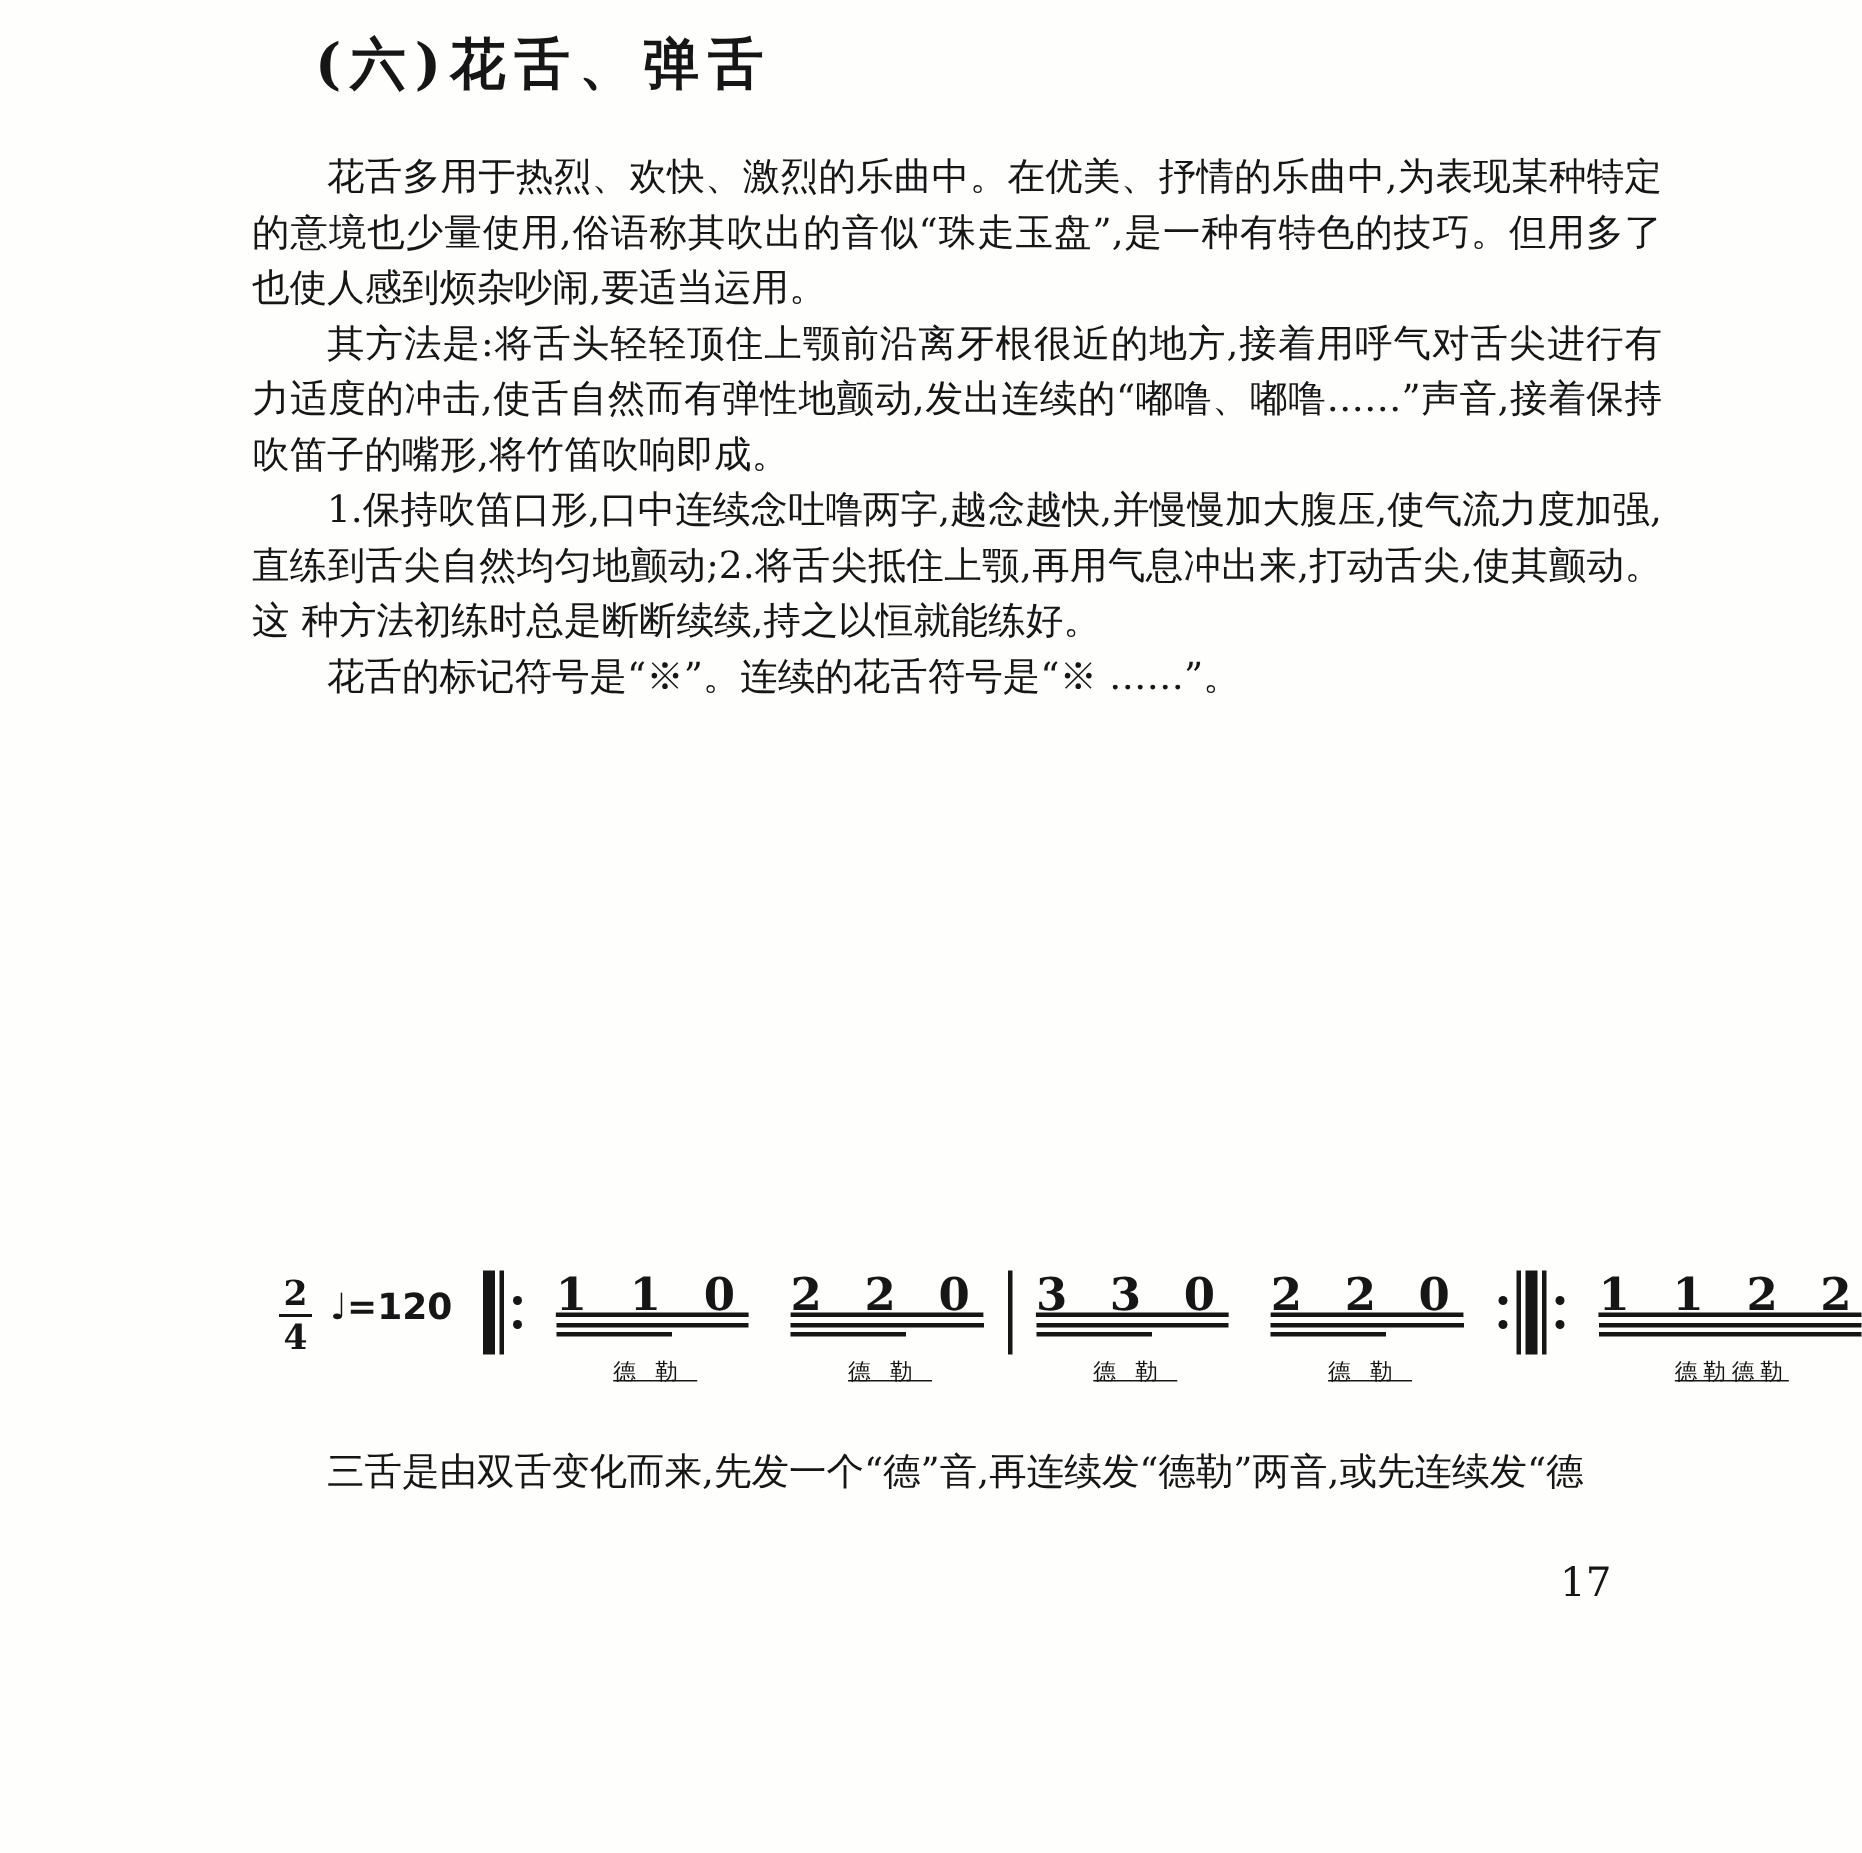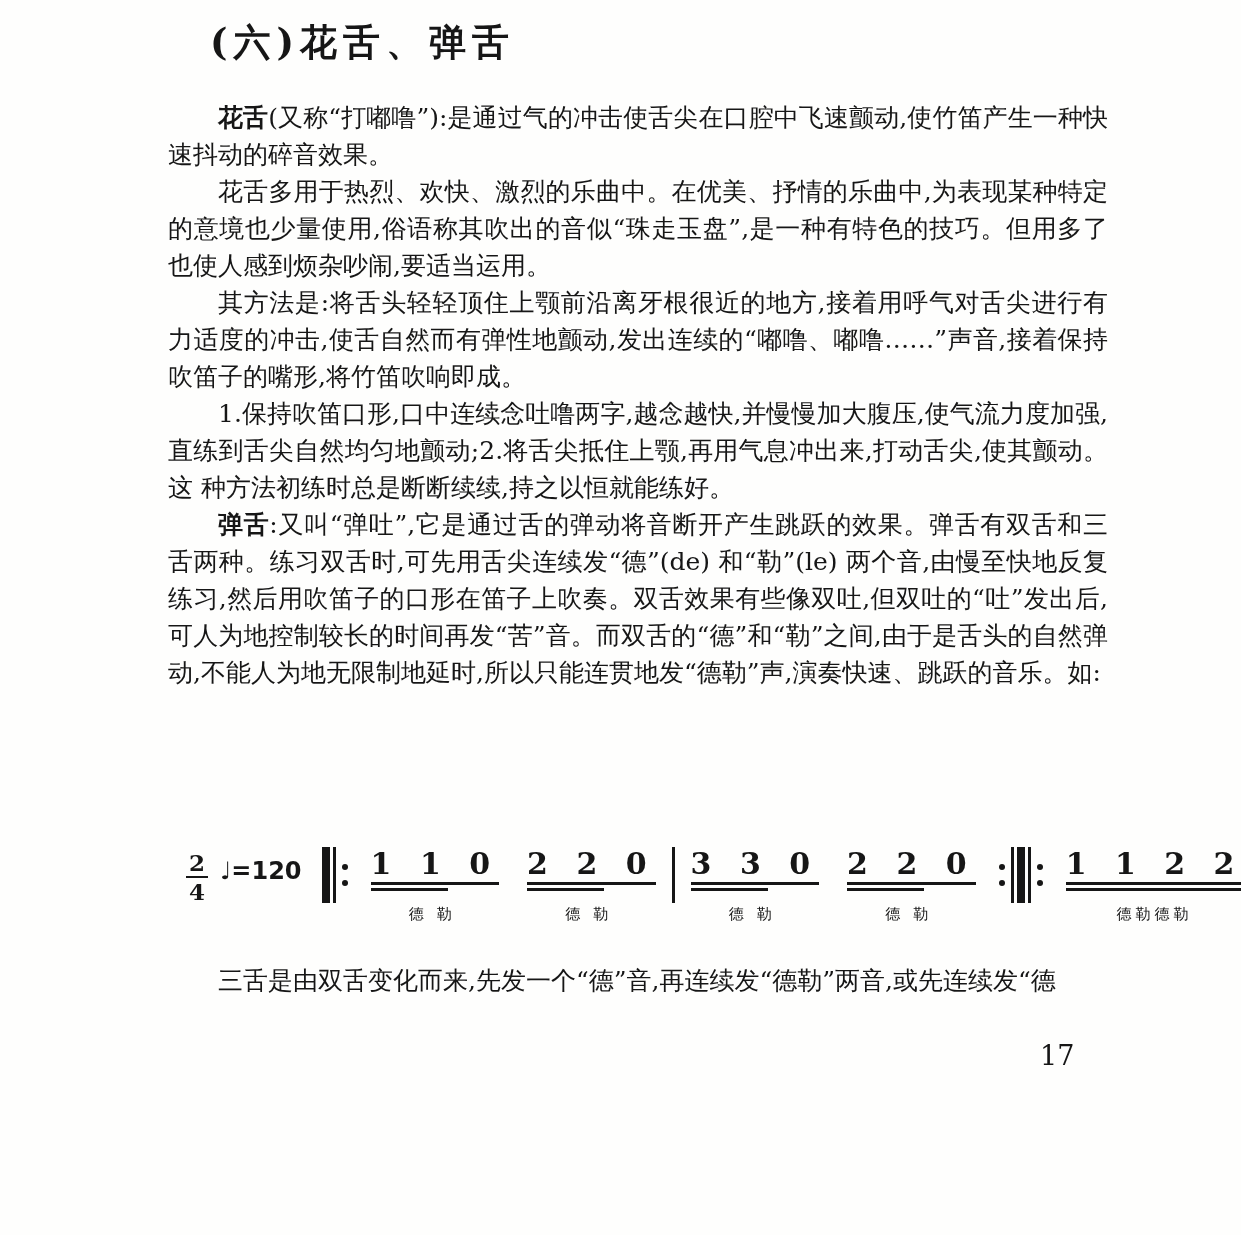--- a/index.html
+++ b/index.html
@@ -36,21 +36,21 @@
     display:flex;align-items:flex-start;
   }
   .ts{display:flex;flex-direction:column;align-items:center;margin-top:4px;
       font-family:"DejaVu Serif",serif;font-weight:700;line-height:1;}
   .ts-num{font-size:23px;border-bottom:2px solid #161616;padding:0 3px 2px;}
   .ts-den{font-size:23px;padding-top:2px;}
   .tempo{margin-left:12px;margin-top:10px;font-size:24px;font-weight:700;
          font-family:"DejaVu Sans",sans-serif;white-space:nowrap;}
   .music-items{display:flex;align-items:flex-start;margin-left:14px;}
 
-  .group{margin:0 14px;text-align:center;}
+  .group{margin:0 14px;text-align:center;text-decoration:underline;}
   .notes{
     font-family:"DejaVu Serif",serif;font-weight:700;
     font-size:30px;line-height:1.1;letter-spacing:9px;
     white-space:pre;padding-right:0;
   }
   .beam{height:3px;background:#161616;margin-top:2px;}
   .beam.partial{width:60%;}
   .beam + .beam{margin-top:3px;}
   .lyric{
     margin-top:14px;font-size:15px;font-weight:400;
@@ -72,25 +72,24 @@
   }
 </style>
 </head>
 <body>
 
 <div class="page">
 
   <h1 class="page-title">(六)花舌、弹舌</h1>
 
   <main class="body-text" id="paras-top">
-      <p class="para"><b>花舌</b><span>(又称“打嘟噜”):是通过气的冲击使舌尖在口腔中飞速颤动,使竹笛产生一种快速抖动的碎音效果。</span></p>
       <p class="para"><span>花舌多用于热烈、欢快、激烈的乐曲中。在优美、抒情的乐曲中,为表现某种特定的意境也少量使用,俗语称其吹出的音似“珠走玉盘”,是一种有特色的技巧。但用多了也使人感到烦杂吵闹,要适当运用。</span></p>
       <p class="para"><span>其方法是:将舌头轻轻顶住上颚前沿离牙根很近的地方,接着用呼气对舌尖进行有力适度的冲击,使舌自然而有弹性地颤动,发出连续的“嘟噜、嘟噜……”声音,接着保持吹笛子的嘴形,将竹笛吹响即成。</span></p>
       <p class="para"><span>1.保持吹笛口形,口中连续念吐噜两字,越念越快,并慢慢加大腹压,使气流力度加强,直练到舌尖自然均匀地颤动;2.将舌尖抵住上颚,再用气息冲出来,打动舌尖,使其颤动。这 种方法初练时总是断断续续,持之以恒就能练好。</span></p>
-      <p class="para"><b>弹舌</b><span>:又叫“弹吐”,它是通过舌的弹动将音断开产生跳跃的效果。弹舌有双舌和三舌两种。练习双舌时,可先用舌尖连续发“德”(de) 和“勒”(le) 两个音,由慢至快地反复练习,然后用吹笛子的口形在笛子上吹奏。双舌效果有些像双吐,但双吐的“吐”发出后,可人为地控制较长的时间再发“苦”音。而双舌的“德”和“勒”之间,由于是舌头的自然弹动,不能人为地无限制地延时,所以只能连贯地发“德勒”声,演奏快速、跳跃的音乐。如:</span></p>
+      <p class="para"><span>花舌的标记符号是“※”。连续的花舌符号是“※ ……”。</span></p>
     </main>
 
   <div class="music">
     <div class="ts">
       <div class="ts-num">2</div>
       <div class="ts-den">4</div>
     </div>
     <div class="tempo"><span>♩</span><span>=120</span></div>
     <div class="music-items" id="music-items">
         <div class="rpt">

